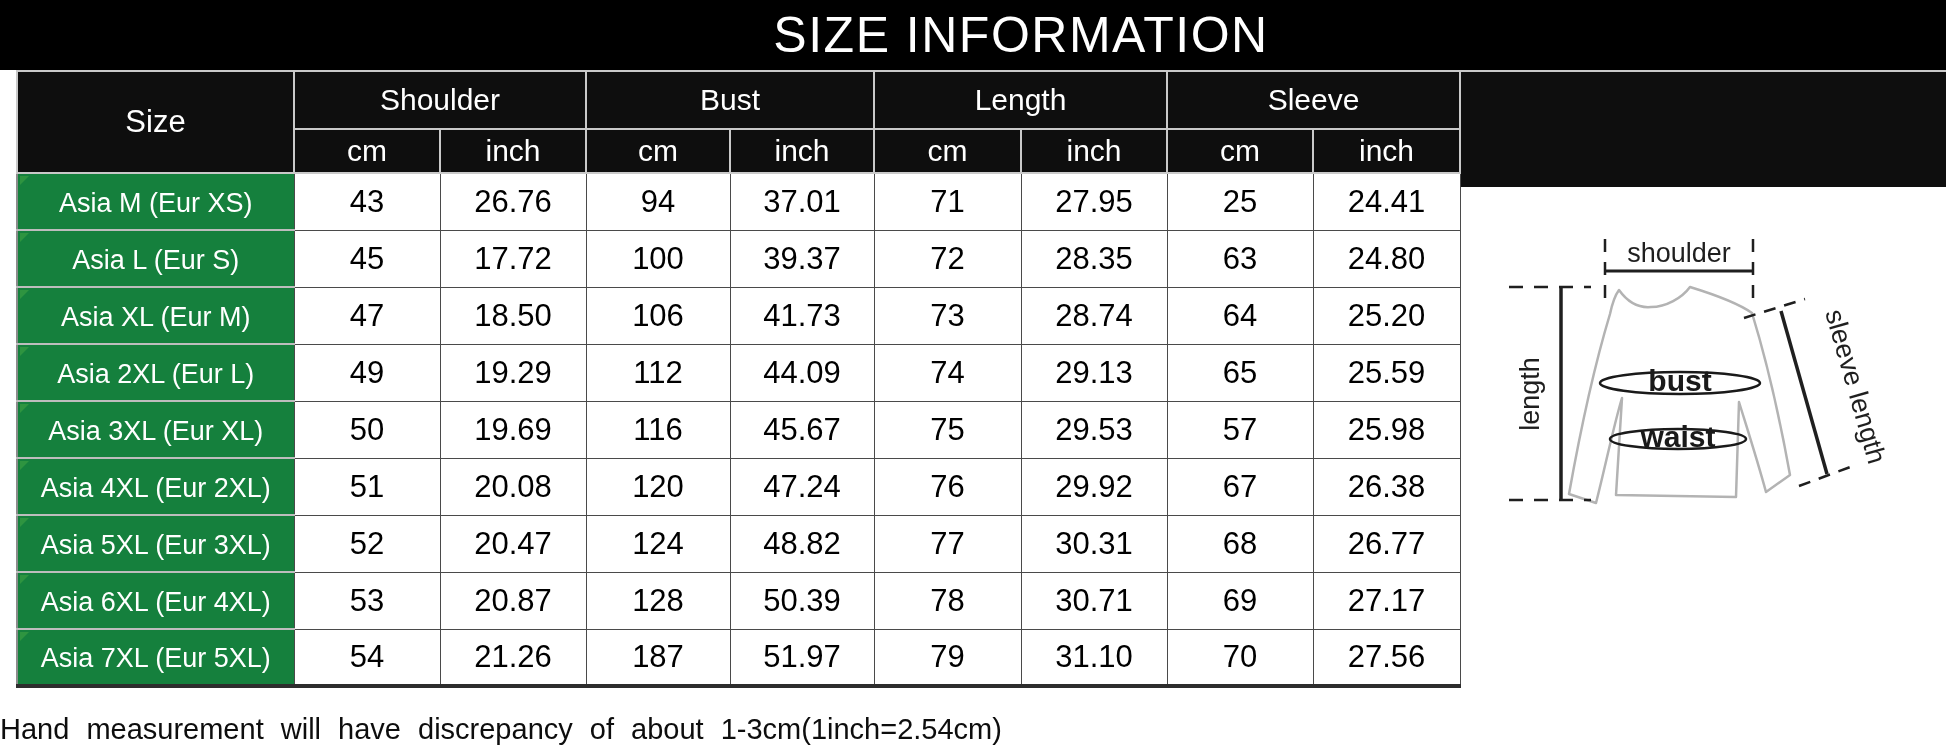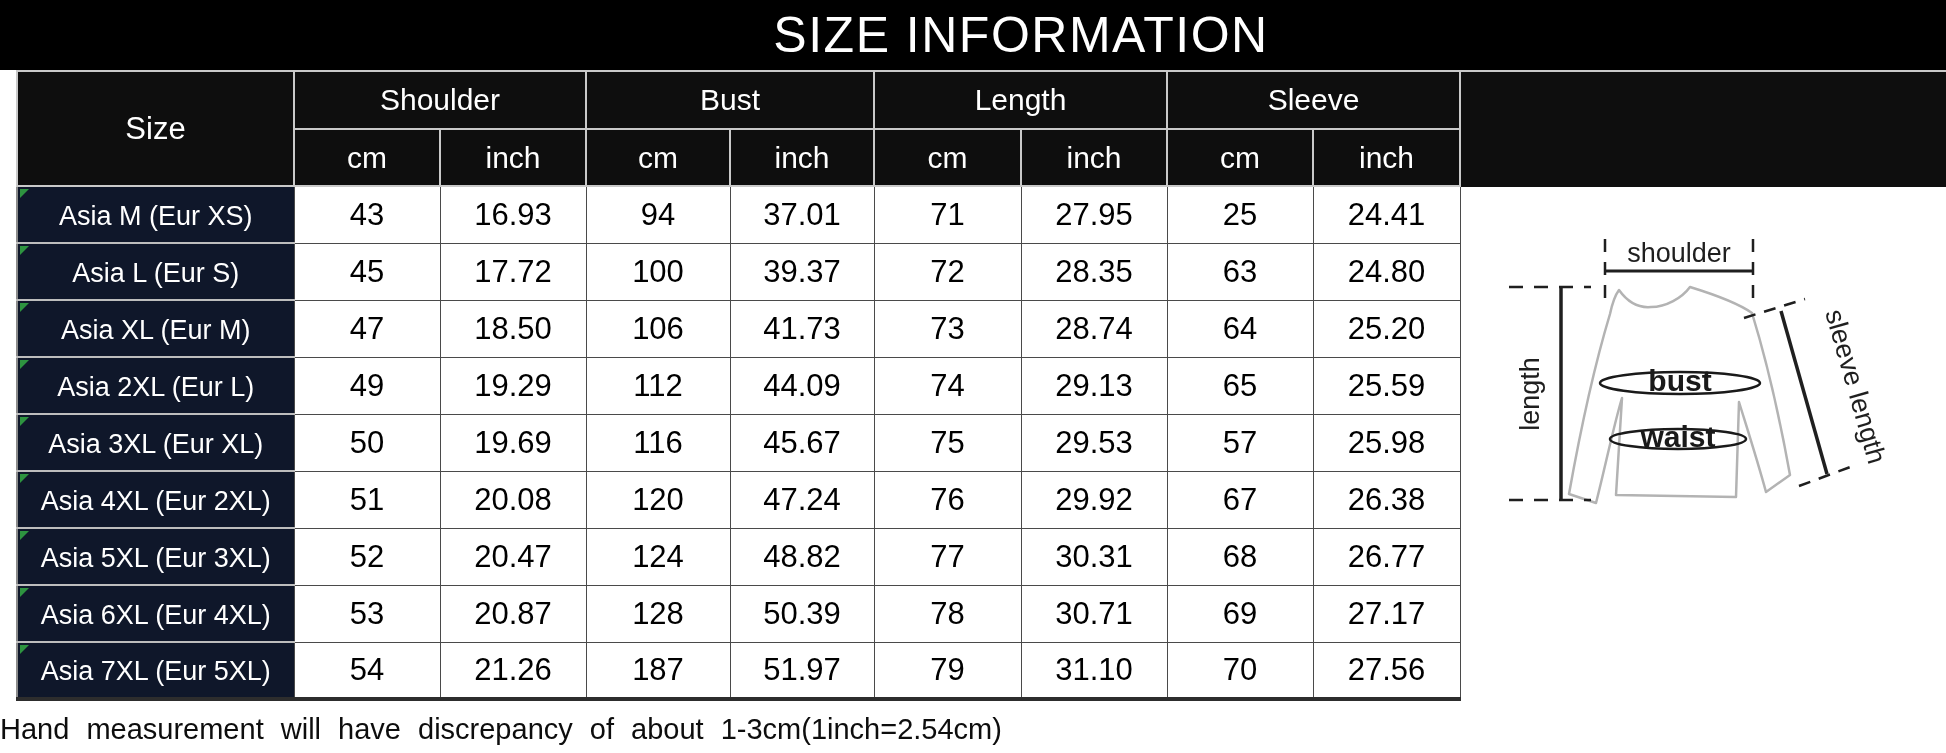--- a/index.html
+++ b/index.html
@@ -21,33 +21,33 @@
     border-top:2px solid #c9c9c9; border-left:2px solid #c9c9c9;
   }
   
   table.size-table {
     position:absolute; left:16px; top:70px; width:1443px;
     border-collapse:collapse; table-layout:fixed;
     border-bottom:4px solid #2d2d2d;
   }
   .size-table th, .size-table td { padding:0; text-align:center; vertical-align:middle; overflow:hidden; white-space:nowrap; }
   .size-table thead tr.group-row { height:58px; }
-  .size-table thead tr.unit-row  { height:57px; }
+  .size-table thead tr.unit-row  { height:44px; }
   .size-table tbody tr { height:57px; }
   .size-table th {
     background:#0e0e0e; color:#ffffff; font-weight:400;
     border:2px solid #c9c9c9; font-size:30px;
   }
   .size-table th.size-head { font-size:31px; }
   .size-table td {
     background:#ffffff; color:#000000;
     border:1px solid #4a4a4a; font-size:31px;
   }
   .size-table td.rowlabel {
-    background:#0f172a; color:#ffffff; position:relative;
+    background:#15803d; color:#ffffff; position:relative;
     border-top:2px solid #bdbdbd; border-bottom:2px solid #bdbdbd;
     border-left:2px solid #8c8c8c; border-right:1px solid #4a4a4a;
   }
   .rowlabel-text { font-size:27px; color:#ffffff; }
   .tri {
     position:absolute; top:2px; left:2px; width:0; height:0;
     border-style:solid; border-width:9px 9px 0 0;
     border-color:#2e9440 transparent transparent transparent;
   }
   
@@ -96,21 +96,21 @@
         <th>cm</th>
         <th>inch</th>
         <th>cm</th>
         <th>inch</th>
       </tr>
     </thead>
     <tbody>
       <tr>
         <td class="rowlabel"><span class="tri"></span><span class="rowlabel-text">Asia M (Eur XS)</span></td>
         <td>43</td>
-        <td>16.93</td>
+        <td>26.76</td>
         <td>94</td>
         <td>37.01</td>
         <td>71</td>
         <td>27.95</td>
         <td>25</td>
         <td>24.41</td>
       </tr>
       <tr>
         <td class="rowlabel"><span class="tri"></span><span class="rowlabel-text">Asia L (Eur S)</span></td>
         <td>45</td>

